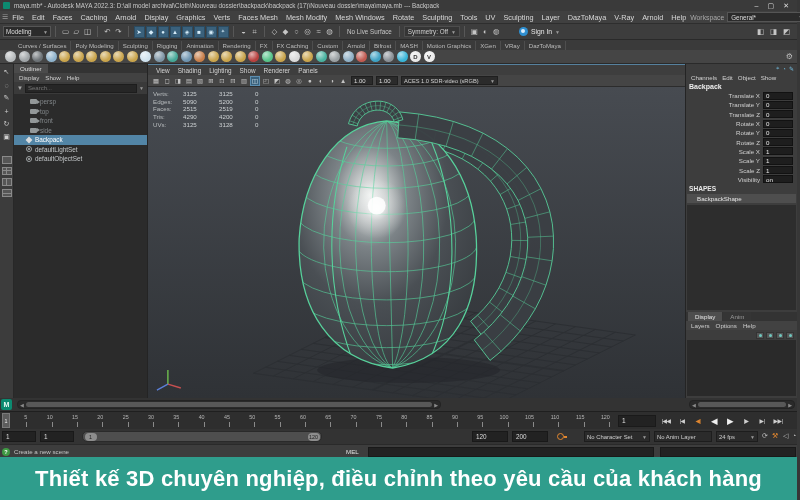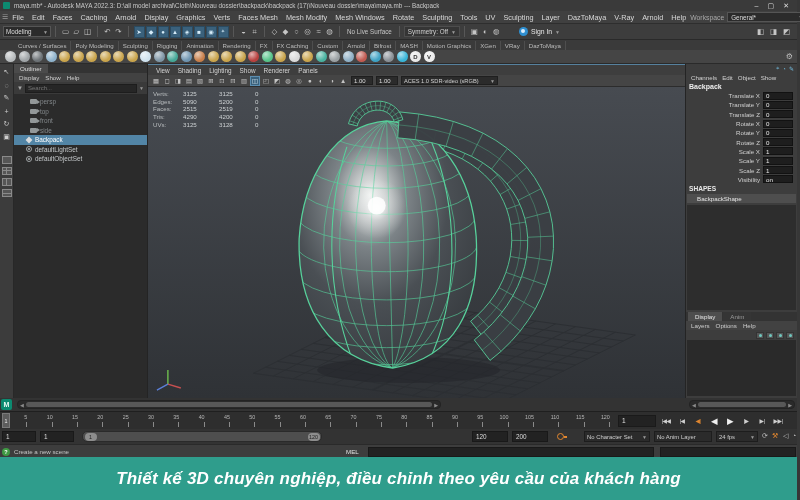--- a/index.html
+++ b/index.html
@@ -148,21 +148,21 @@
   
   .helpline{top:444px;height:13px;background:#3d3d3d;border-top:1px solid #2a2a2a;}
   .help-ic{position:absolute;left:2px;top:2.5px;width:8px;height:8px;border-radius:50%;background:#3f9a43;color:#fff;font-size:5.5px;font-weight:bold;display:flex;align-items:center;justify-content:center;}
   .help-msg{position:absolute;left:14px;top:0;height:13px;display:flex;align-items:center;font-size:6.2px;color:#c6c6c6;}
   .mel-label{position:absolute;left:346px;top:0;height:13px;display:flex;align-items:center;font-size:6.2px;color:#e0e0e0;}
   .mel-input{position:absolute;left:368px;width:286px;top:1.5px;height:10px;background:#222;border:1px solid #191919;}
   .result-field{position:absolute;left:660px;width:136px;top:1.5px;height:10px;background:#222;border:1px solid #191919;}
 
   
   .banner{top:457px;height:43px;background:var(--banner-bg);display:flex;align-items:center;justify-content:center;}
-  .banner span{font-size:17px;font-weight:bold;color:#ffffff;letter-spacing:.2px;font-style:italic;}
+  .banner span{font-size:22px;font-weight:bold;color:#ffffff;letter-spacing:.2px;}
 </style>
 </head>
 <body>
 
 <div id="app" data-name="maya-window">
 
   <div class="row titlebar" data-name="title-bar">
     <span class="appicon" data-name="maya-app-icon"></span>
     <span class="title-text" data-name="window-title">maya.mb* - Autodesk MAYA 2022.3: D:\all model archival\Cloth\Nouveau dossier\backpack\backpack (17)\Nouveau dossier\maya\maya.mb  ---  Backpack</span>
     <span class="win-btns" data-name="window-controls">

